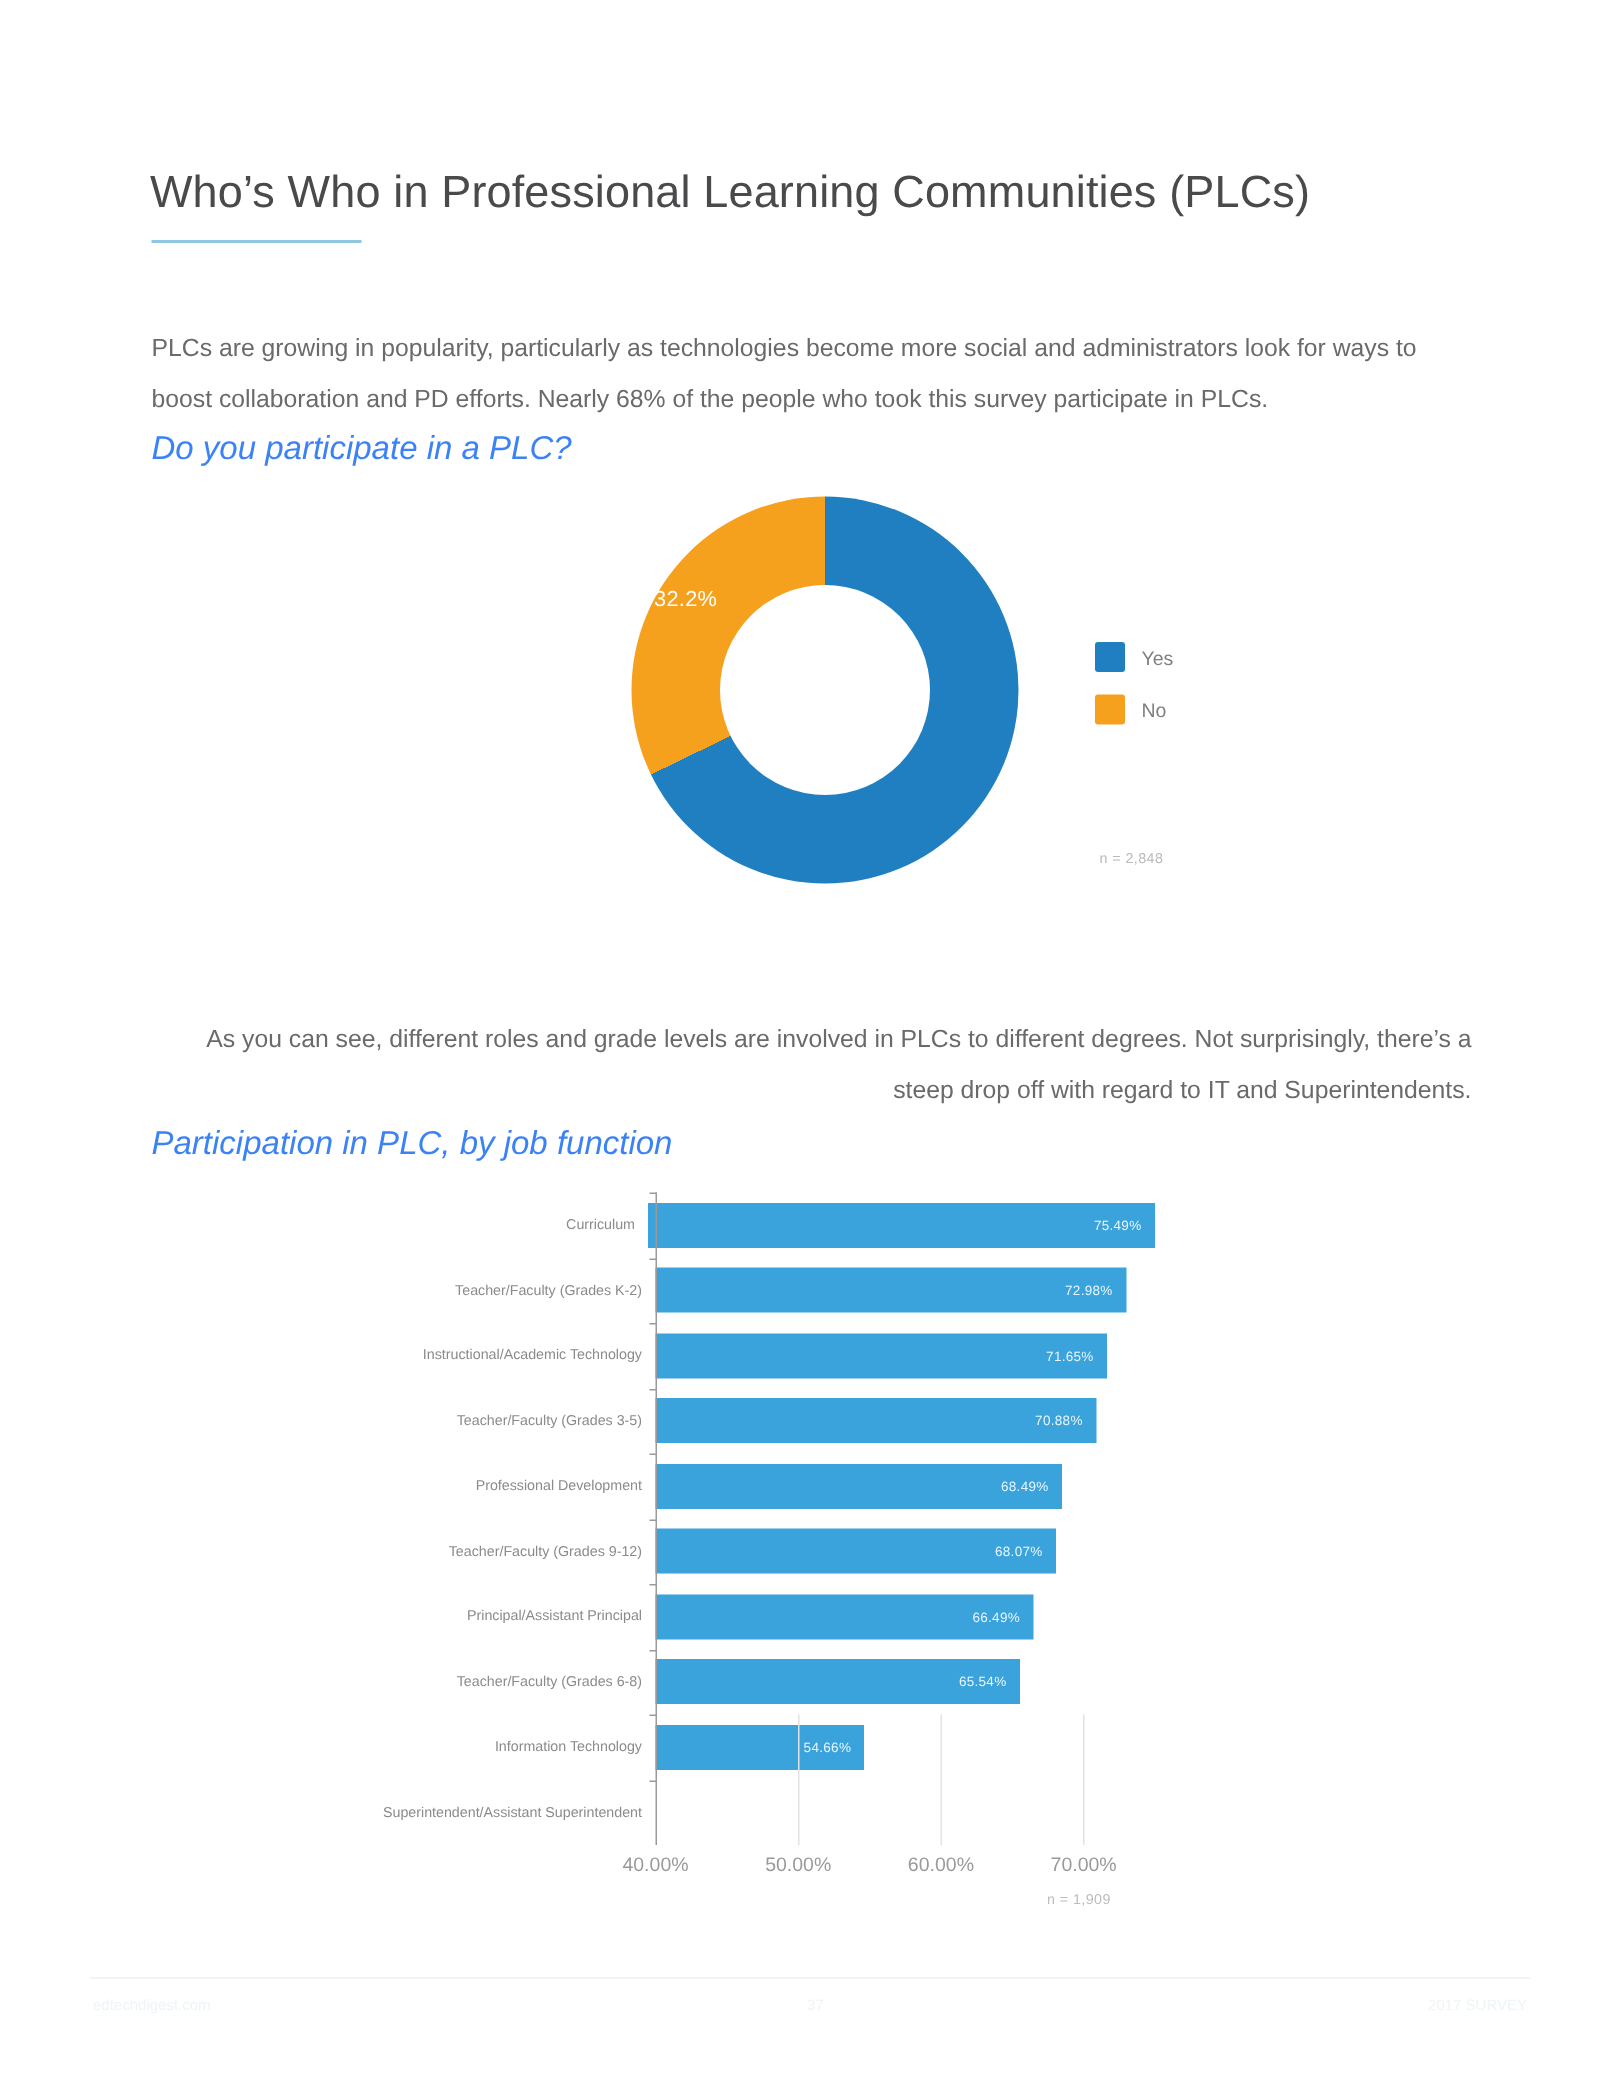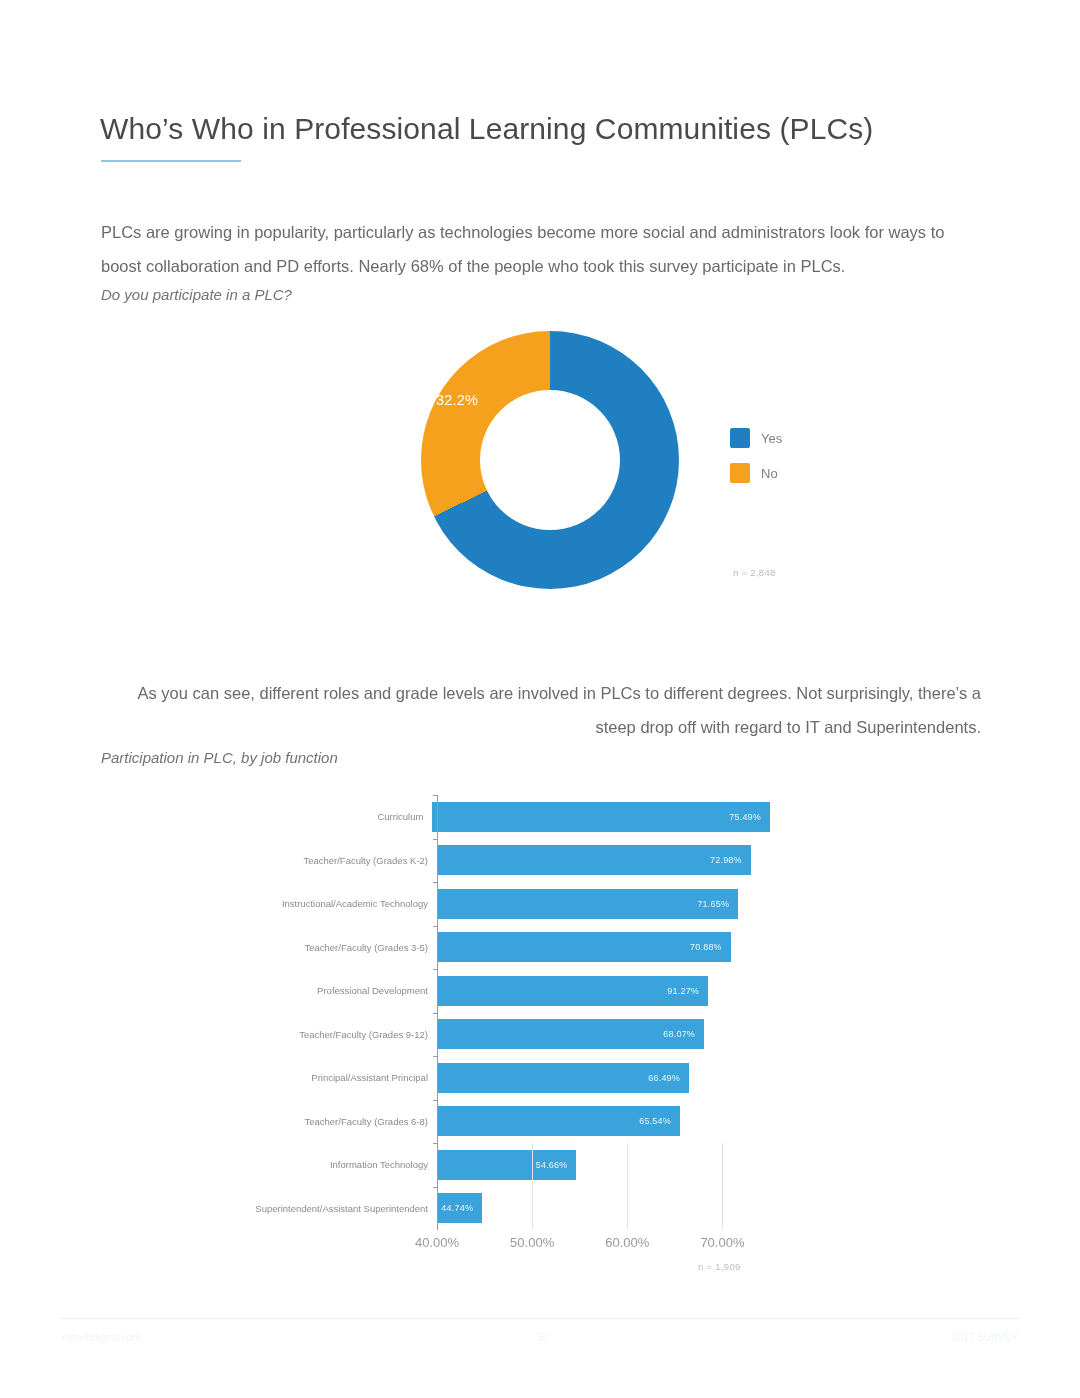--- a/index.html
+++ b/index.html
@@ -30,21 +30,21 @@
     position:absolute; left:101px;
     width:880px;
     font-size:16.5px; line-height:34px;
     color:#6a6a6c; font-weight:400;
   }
   .para-1 { top:198px; }
   .para-2 { top:659px;text-align:right; }
 
   .subhead {
     position:absolute; left:101px;
-    font-size:15px; font-style:italic; color:#737373;
+    font-size:22px; font-style:italic; color:#3b82f6;
     font-weight:400;
   }
   .subhead-1 { top:286px; }
   .subhead-2 { top:749px; }
 
   
   .donut-wrap { position:absolute; left:408px; top:325px; width:420px; height:270px; }
   .donut {
     position:absolute; left:13px; top:6px;
     width:258px; height:258px; border-radius:50%;
@@ -183,21 +183,21 @@
           <div class="bar-track">
             <div class="bar" style="width: 293.801px; background: rgb(58, 163, 220);">
               <span class="bar-val">70.88%</span>
             </div>
           </div>
         </div>
         <div class="bar-row">
           <div class="bar-cat">Professional Development</div>
           <div class="bar-track">
             <div class="bar" style="width: 271.062px; background: rgb(58, 163, 220);">
-              <span class="bar-val">91.27%</span>
+              <span class="bar-val">68.49%</span>
             </div>
           </div>
         </div>
         <div class="bar-row">
           <div class="bar-cat">Teacher/Faculty (Grades 9-12)</div>
           <div class="bar-track">
             <div class="bar" style="width: 267.066px; background: rgb(58, 163, 220); padding-left: 11px;">
               <span class="bar-val">68.07%</span>
             </div>
           </div>
@@ -221,25 +221,20 @@
         <div class="bar-row">
           <div class="bar-cat">Information Technology</div>
           <div class="bar-track">
             <div class="bar" style="width: 139.479px; background: rgb(58, 163, 220);">
               <span class="bar-val">54.66%</span>
             </div>
           </div>
         </div>
         <div class="bar-row">
           <div class="bar-cat">Superintendent/Assistant Superintendent</div>
-          <div class="bar-track">
-            <div class="bar" style="width: 45.0977px; background: rgb(58, 163, 220);">
-              <span class="bar-val">44.74%</span>
-            </div>
-          </div>
         </div>
       </div>
     <div class="axis-line"></div>
     <div class="x-labels">
         <span class="x-label" style="left: 187px;">40.00%</span>
         <span class="x-label" style="left: 282.143px; text-align: right;">50.00%</span>
         <span class="x-label" style="left: 377.286px;">60.00%</span>
         <span class="x-label" style="left: 472.429px;">70.00%</span>
       </div>
     <div class="n-note-bar">n = 1,909</div>

